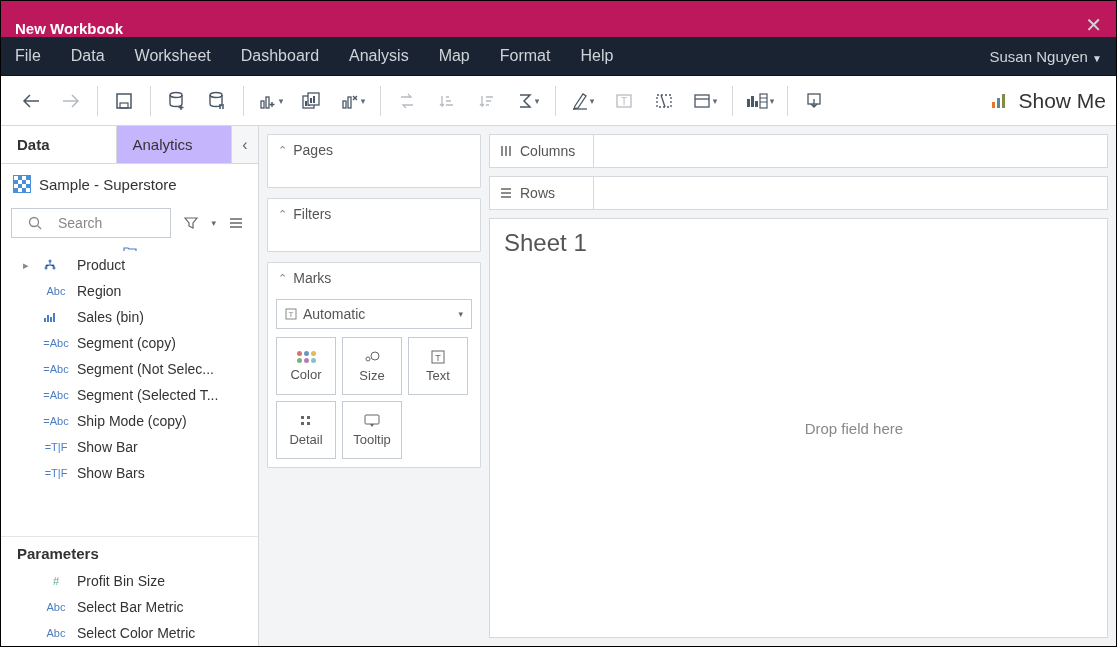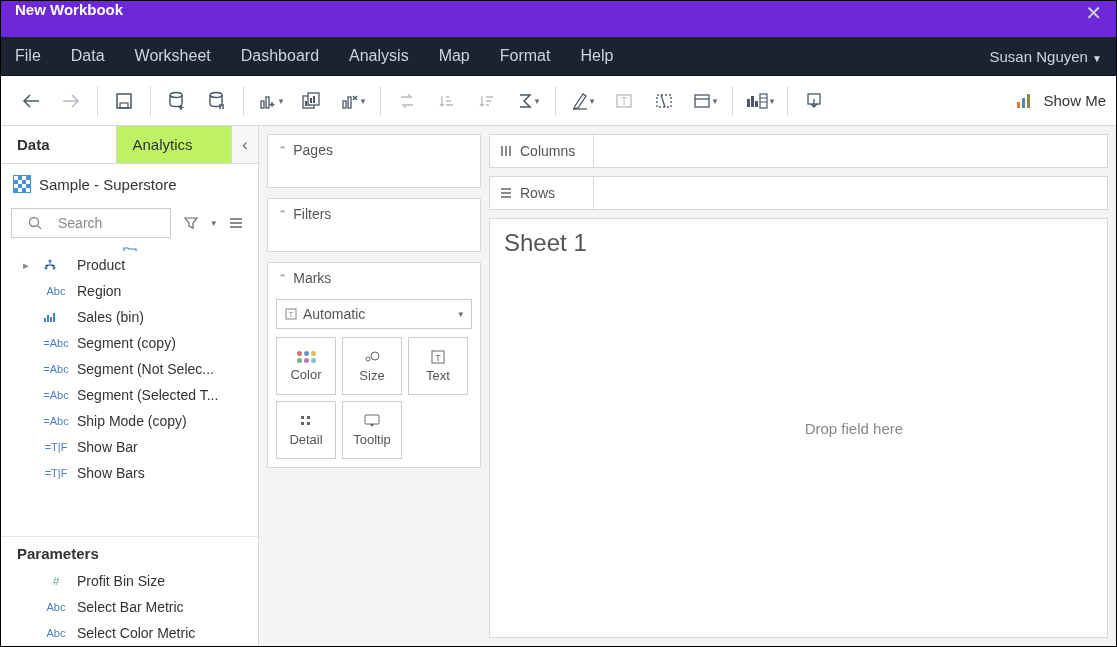--- a/index.html
+++ b/index.html
@@ -1,41 +1,41 @@
 <!DOCTYPE html>
 <html><head>
 <meta charset="utf-8">
 <style>
 * { box-sizing: border-box; margin: 0; padding: 0; font-family: -apple-system, BlinkMacSystemFont, "Segoe UI", Arial, sans-serif; }
 body { width: 1117px; height: 647px; background: #fff; overflow: hidden; border: 1px solid #000; }
 
-.titlebar { background: #6d28d9; height: 36px; display: flex; align-items: flex-start; padding: 0 14px; }
+.titlebar { background: #be185d; height: 36px; display: flex; align-items: flex-end; padding: 0 14px; }
 .titlebar-title { color: #fff; font-weight: 600; font-size: 15px; flex: 1; }
 .close-x { color: #d0d4da; font-size: 20px; cursor: pointer; }
 
 .menubar { background: #1a2332; height: 39px; display: flex; align-items: center; padding: 0 14px; border-bottom: 1px solid #0d141f; }
 .menubar-item { color: #d0d4da; font-size: 16px; margin-right: 30px; cursor: pointer; }
 .menubar-spacer { flex: 1; }
 .user-menu { color: #d0d4da; font-size: 15px; cursor: pointer; }
 
 .toolbar { background: #fff; height: 50px; display: flex; align-items: center; padding: 0 10px; border-bottom: 1px solid #d5d9dd; }
 .tool-btn { width: 32px; height: 32px; display: flex; align-items: center; justify-content: center; cursor: pointer; color: #4a5766; margin: 0 4px; }
 .tool-btn.disabled { opacity:0.4; }
 .tool-sep { width: 1px; height: 30px; background: #d5d9dd; margin: 0 6px; }
 .tool-btn-dd { width: 42px; display:flex; align-items:center; justify-content:center; gap:2px; height:32px; cursor:pointer; color:#4a5766; }
 .caret-down { font-size: 9px; color:#606a77; }
-.showme { display:flex; align-items:center; gap:10px; cursor:pointer; color:#333; font-size:15px; margin-left:10px; }
+.showme { display:flex; align-items:center; gap:10px; cursor:pointer; color:#333; font-size:21px; margin-left:10px; }
 
 .main { display: flex; height: 520px; }
 
 .sidebar { width: 258px; border-right: 1px solid #d5d9dd; display:flex; flex-direction:column; background:#fff; }
 .side-tabs { display:flex; height: 38px; border-bottom:1px solid #d5d9dd; }
 .side-tab { flex:1; display:flex; align-items:center; padding:0 16px; font-size:15px; color:#333; cursor:pointer; border-right:1px solid #d5d9dd; }
 .side-tab.active { font-weight:600; }
-.side-tab.inactive { background:#bef264; }
+.side-tab.inactive { background:#c4b5fd; }
 .collapse-arrow { width:26px; display:flex; align-items:center; justify-content:center; color:#666; cursor:pointer; background:#f4f6f8; }
 
 .datasource { height:40px; display:flex; align-items:center; padding:0 12px; gap:8px; font-size:15px; color:#333; }
 .ds-icon { width:18px; height:18px; border:1px solid #4a90d9; background:linear-gradient(45deg,#4a90d9 25%,transparent 25%,transparent 75%,#4a90d9 75%),linear-gradient(45deg,#4a90d9 25%,transparent 25%,transparent 75%,#4a90d9 75%); background-size:8px 8px; background-position:0 0,4px 4px; }
 
 .search-row { display:flex; align-items:center; padding: 4px 10px; gap:8px; }
 .search-box { flex:1; height:30px; border:1px solid #c5ccd3; display:flex; align-items:center; padding:0 16px; gap:16px; color:#888; font-size:14px; }
 .filter-btn { width:24px; height:24px; display:flex; align-items:center; justify-content:center; color:#666; cursor:pointer; }
 
 .field-list { flex:1; overflow:hidden; padding-top:4px; }

